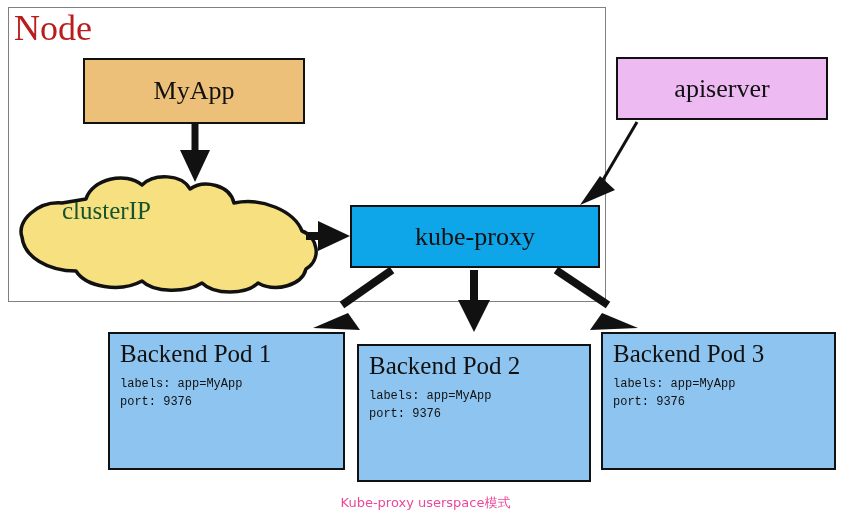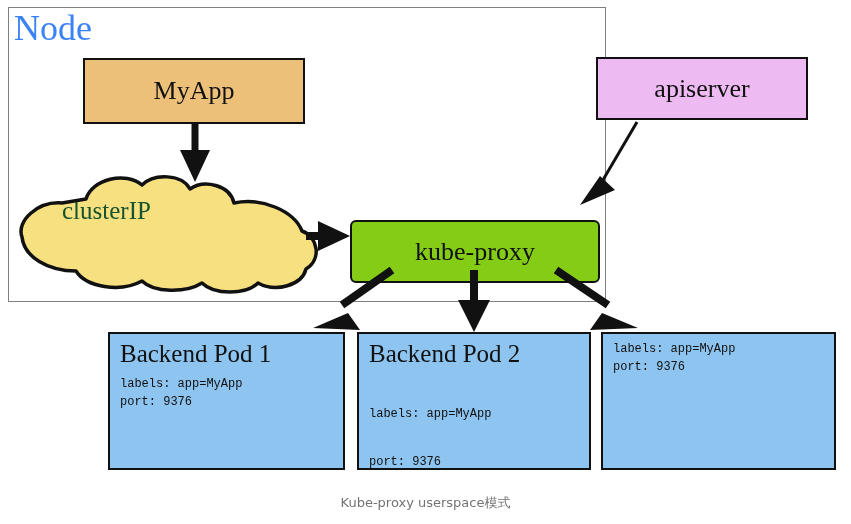--- a/index.html
+++ b/index.html
@@ -25,21 +25,21 @@
     border: 1.5px solid #808080;
     background: transparent;
     box-sizing: border-box;
   }
   .node-title {
     position: absolute;
     left: 14px;
     top: 10px;
     font-size: 36px;
     line-height: 1;
-    color: #3b82f6;
+    color: #b91c1c;
     letter-spacing: 0px;
     white-space: nowrap;
   }
   
   .gbox {
     position: absolute;
     box-sizing: border-box;
     border: 2.5px solid #111111;
     display: flex;
     flex-direction: column;
@@ -55,33 +55,32 @@
     white-space: nowrap;
   }
   .client-box {
     left: 83px;
     top: 58px;
     width: 222px;
     height: 66px;
     background: #edc07a;
   }
   .apiserver-box {
-    left: 596px;
+    left: 616px;
     top: 57px;
     width: 212px;
     height: 63px;
     background: #edbaf2;
   }
   .kubeproxy-box {
     left: 350px;
-    top: 220px;
+    top: 205px;
     width: 250px;
     height: 63px;
-    background: #84cc16;
-    border-radius: 6px;
+    background: #0ea5e9;
   }
   
   .pod-box {
     position: absolute;
     box-sizing: border-box;
     border: 2.5px solid #111111;
     background: #8ec4f0;
     padding: 6px 8px 16px 10px;
     color: #111111;
     display: flex;
@@ -94,21 +93,21 @@
     white-space: nowrap;
     margin-bottom: 6px;
   }
   .pod-box .pod-line {
     font-size: 12px;
     line-height: 1.5;
     white-space: nowrap;
     font-family: Liberation Mono, monospace;
   }
   .pod1 { left: 108px; top: 332px; width: 237px; height: 138px; }
-  .pod2 { left: 357px; top: 332px; width: 234px; height: 138px; gap: 30px; }
+  .pod2 { left: 357px; top: 344px; width: 234px; height: 138px; }
   .pod3 { left: 601px; top: 332px; width: 235px; height: 138px; }
 
   
   .cloud-wrap {
     position: absolute;
     left: 14px;
     top: 173px;
     width: 312px;
     height: 122px;
   }
@@ -137,21 +136,21 @@
 
   
   .caption {
     position: absolute;
     left: 0;
     top: 494px;
     width: 851px;
     text-align: center;
     font-family: "DejaVu Sans", "Liberation Sans", sans-serif;
     font-size: 13px;
-    color: #737373;
+    color: #ec4899;
   }
 </style>
 </head>
 <body>
 
 <div id="canvas">
 
   <div class="node-box"></div>
   <div class="node-title">Node</div>
 
@@ -194,20 +193,21 @@
     <span class="pod-line">port: 9376</span>
   </div>
 
   <div class="pod-box pod2">
     <span class="pod-title">Backend Pod 2</span>
     <span class="pod-line">labels: app=MyApp</span>
     <span class="pod-line">port: 9376</span>
   </div>
 
   <div class="pod-box pod3">
+    <span class="pod-title">Backend Pod 3</span>
     <span class="pod-line">labels: app=MyApp</span>
     <span class="pod-line">port: 9376</span>
   </div>
 
   <svg class="arrow-layer" viewBox="0 0 851 524" xmlns="http://www.w3.org/2000/svg">
 
     <g>
       <line x1="195" y1="124" x2="195" y2="158" stroke="#111111" stroke-width="7"></line>
       <polygon points="195,182 180,150 210,150" fill="#111111"></polygon>
     </g>

